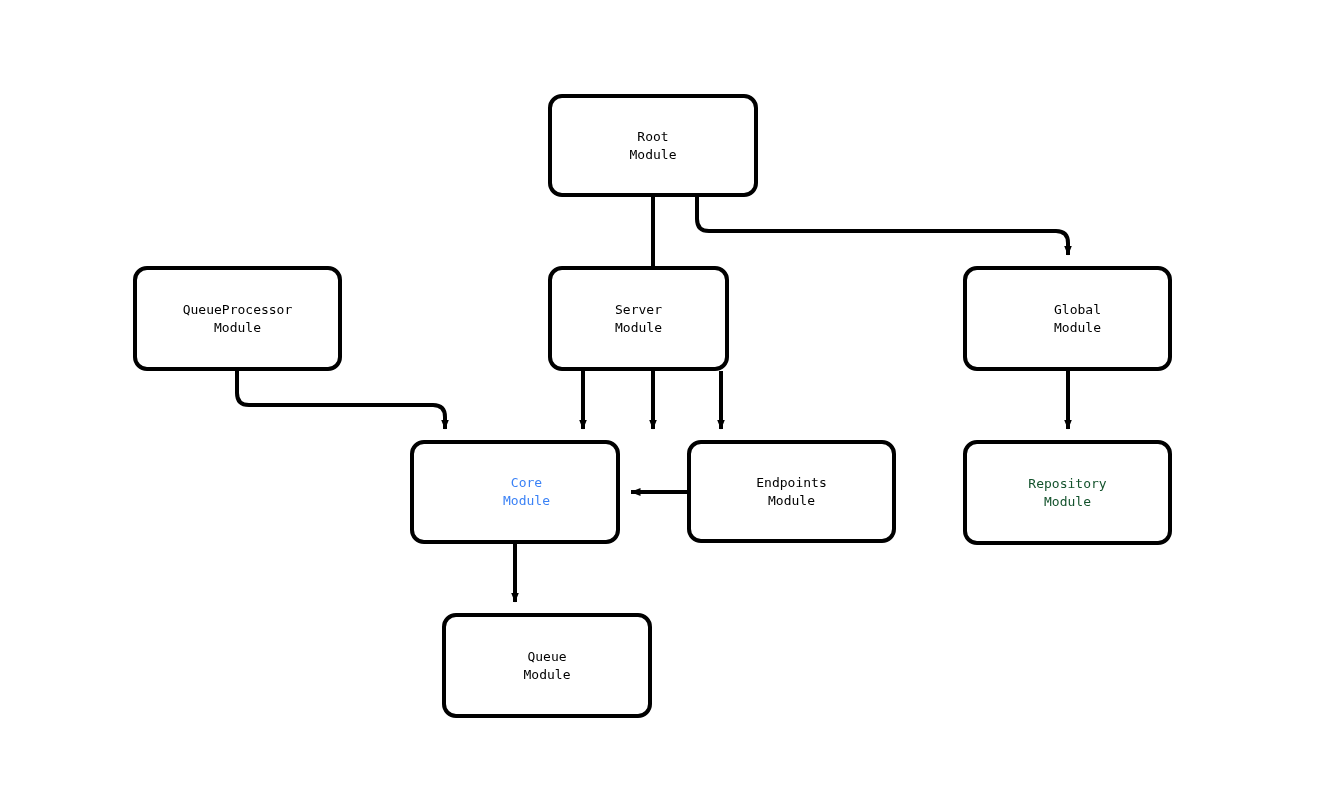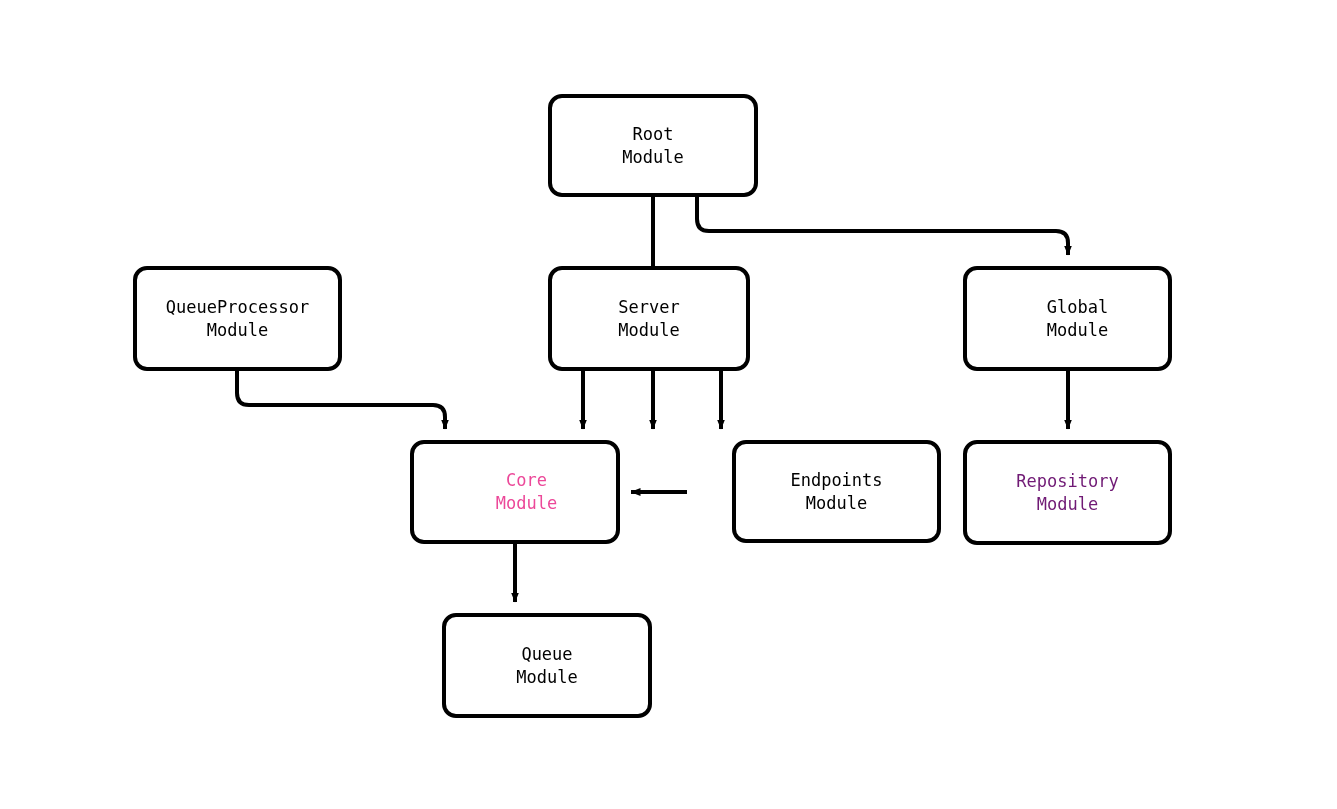--- a/index.html
+++ b/index.html
@@ -33,22 +33,22 @@
     border-radius: 14px;
     background: #ffffff;
     display: flex;
     align-items: center;
     justify-content: center;
     z-index: 2;
   }
   .node-label {
     text-align: center;
     font-family: "DejaVu Sans Mono", "Liberation Mono", monospace;
-    font-size: 17px;
-    line-height: 23px;
+    font-size: 13px;
+    line-height: 18px;
     color: #000000;
     white-space: pre;
     letter-spacing: 0px;
   }
 </style>
 </head>
 <body>
 
 <div id="diagram-canvas">
 
@@ -72,38 +72,38 @@
 
   <div id="nodes">
       <div class="node" style="left: 548px; top: 94px; width: 210px; height: 103px; border-color: rgb(0, 0, 0);">
         <div class="node-label" style="color: rgb(0, 0, 0);">Root
 Module</div>
       </div>
       <div class="node" style="left: 133px; top: 266px; width: 209px; height: 105px; border-color: rgb(0, 0, 0);">
         <div class="node-label" style="color: rgb(0, 0, 0);">QueueProcessor
 Module</div>
       </div>
-      <div class="node" style="left: 548px; top: 266px; width: 202px; height: 105px; border-color: rgb(0, 0, 0);">
+      <div class="node" style="left: 548px; top: 266px; width: 181px; height: 105px; border-color: rgb(0, 0, 0);">
         <div class="node-label" style="color: rgb(0, 0, 0);">Server
 Module</div>
       </div>
       <div class="node" style="left: 963px; top: 266px; width: 209px; height: 105px; border-color: rgb(0, 0, 0); padding-left: 20px;">
         <div class="node-label" style="color: rgb(0, 0, 0);">Global
 Module</div>
       </div>
       <div class="node" style="left: 410px; top: 440px; width: 210px; height: 104px; border-color: rgb(0, 0, 0);">
-        <div class="node-label" style="color: #ec4899; margin-left: 23px;">Core
+        <div class="node-label" style="color: #3b82f6; margin-left: 23px;">Core
 Module</div>
       </div>
-      <div class="node" style="left: 687px; top: 440px; width: 209px; height: 103px; border-color: rgb(0, 0, 0); margin-left: 45px;">
+      <div class="node" style="left: 687px; top: 440px; width: 209px; height: 103px; border-color: rgb(0, 0, 0);">
         <div class="node-label" style="color: rgb(0, 0, 0);">Endpoints
 Module</div>
       </div>
       <div class="node" style="left: 963px; top: 440px; width: 209px; height: 105px; border-color: rgb(0, 0, 0);">
-        <div class="node-label" style="color: #701a75; text-align: center;">Repository
+        <div class="node-label" style="color: #14532d; text-align: center;">Repository
 Module</div>
       </div>
       <div class="node" style="left: 410px; top: 613px; width: 210px; height: 105px; border-color: rgb(0, 0, 0); margin-left: 32px;">
         <div class="node-label" style="color: rgb(0, 0, 0);">Queue
 Module</div>
       </div>
     </div>
 
 </div>
 

